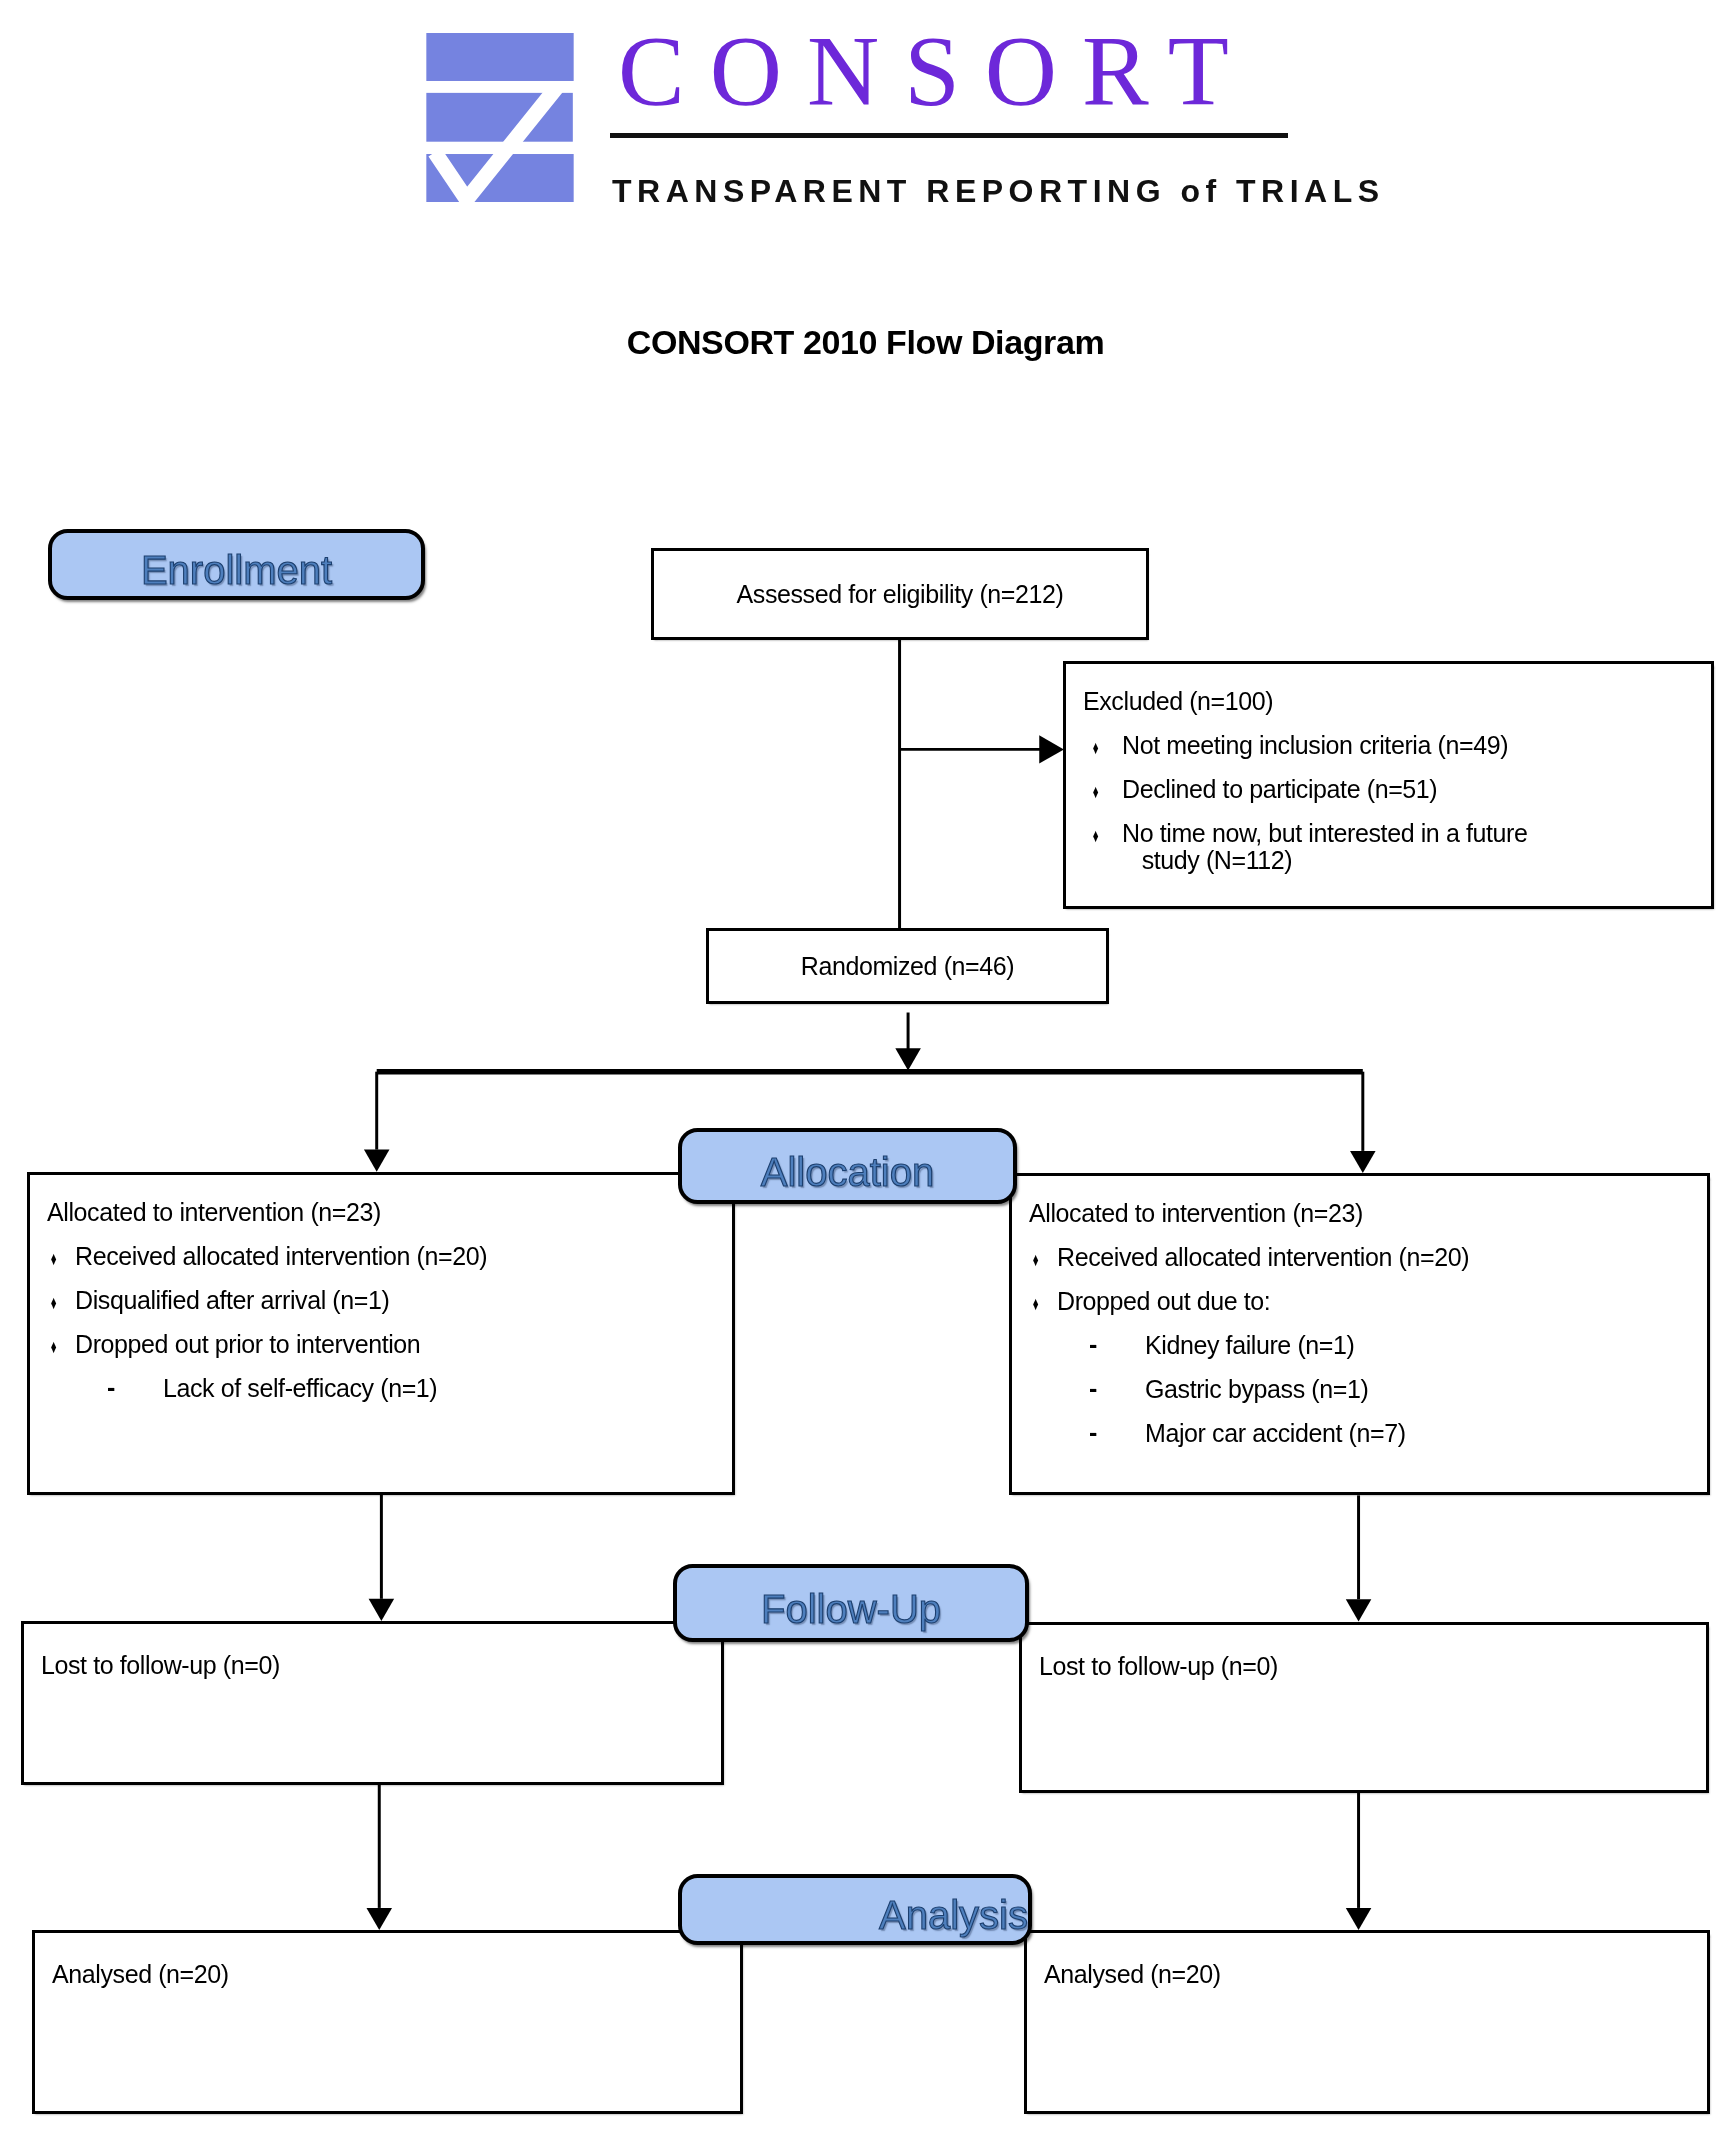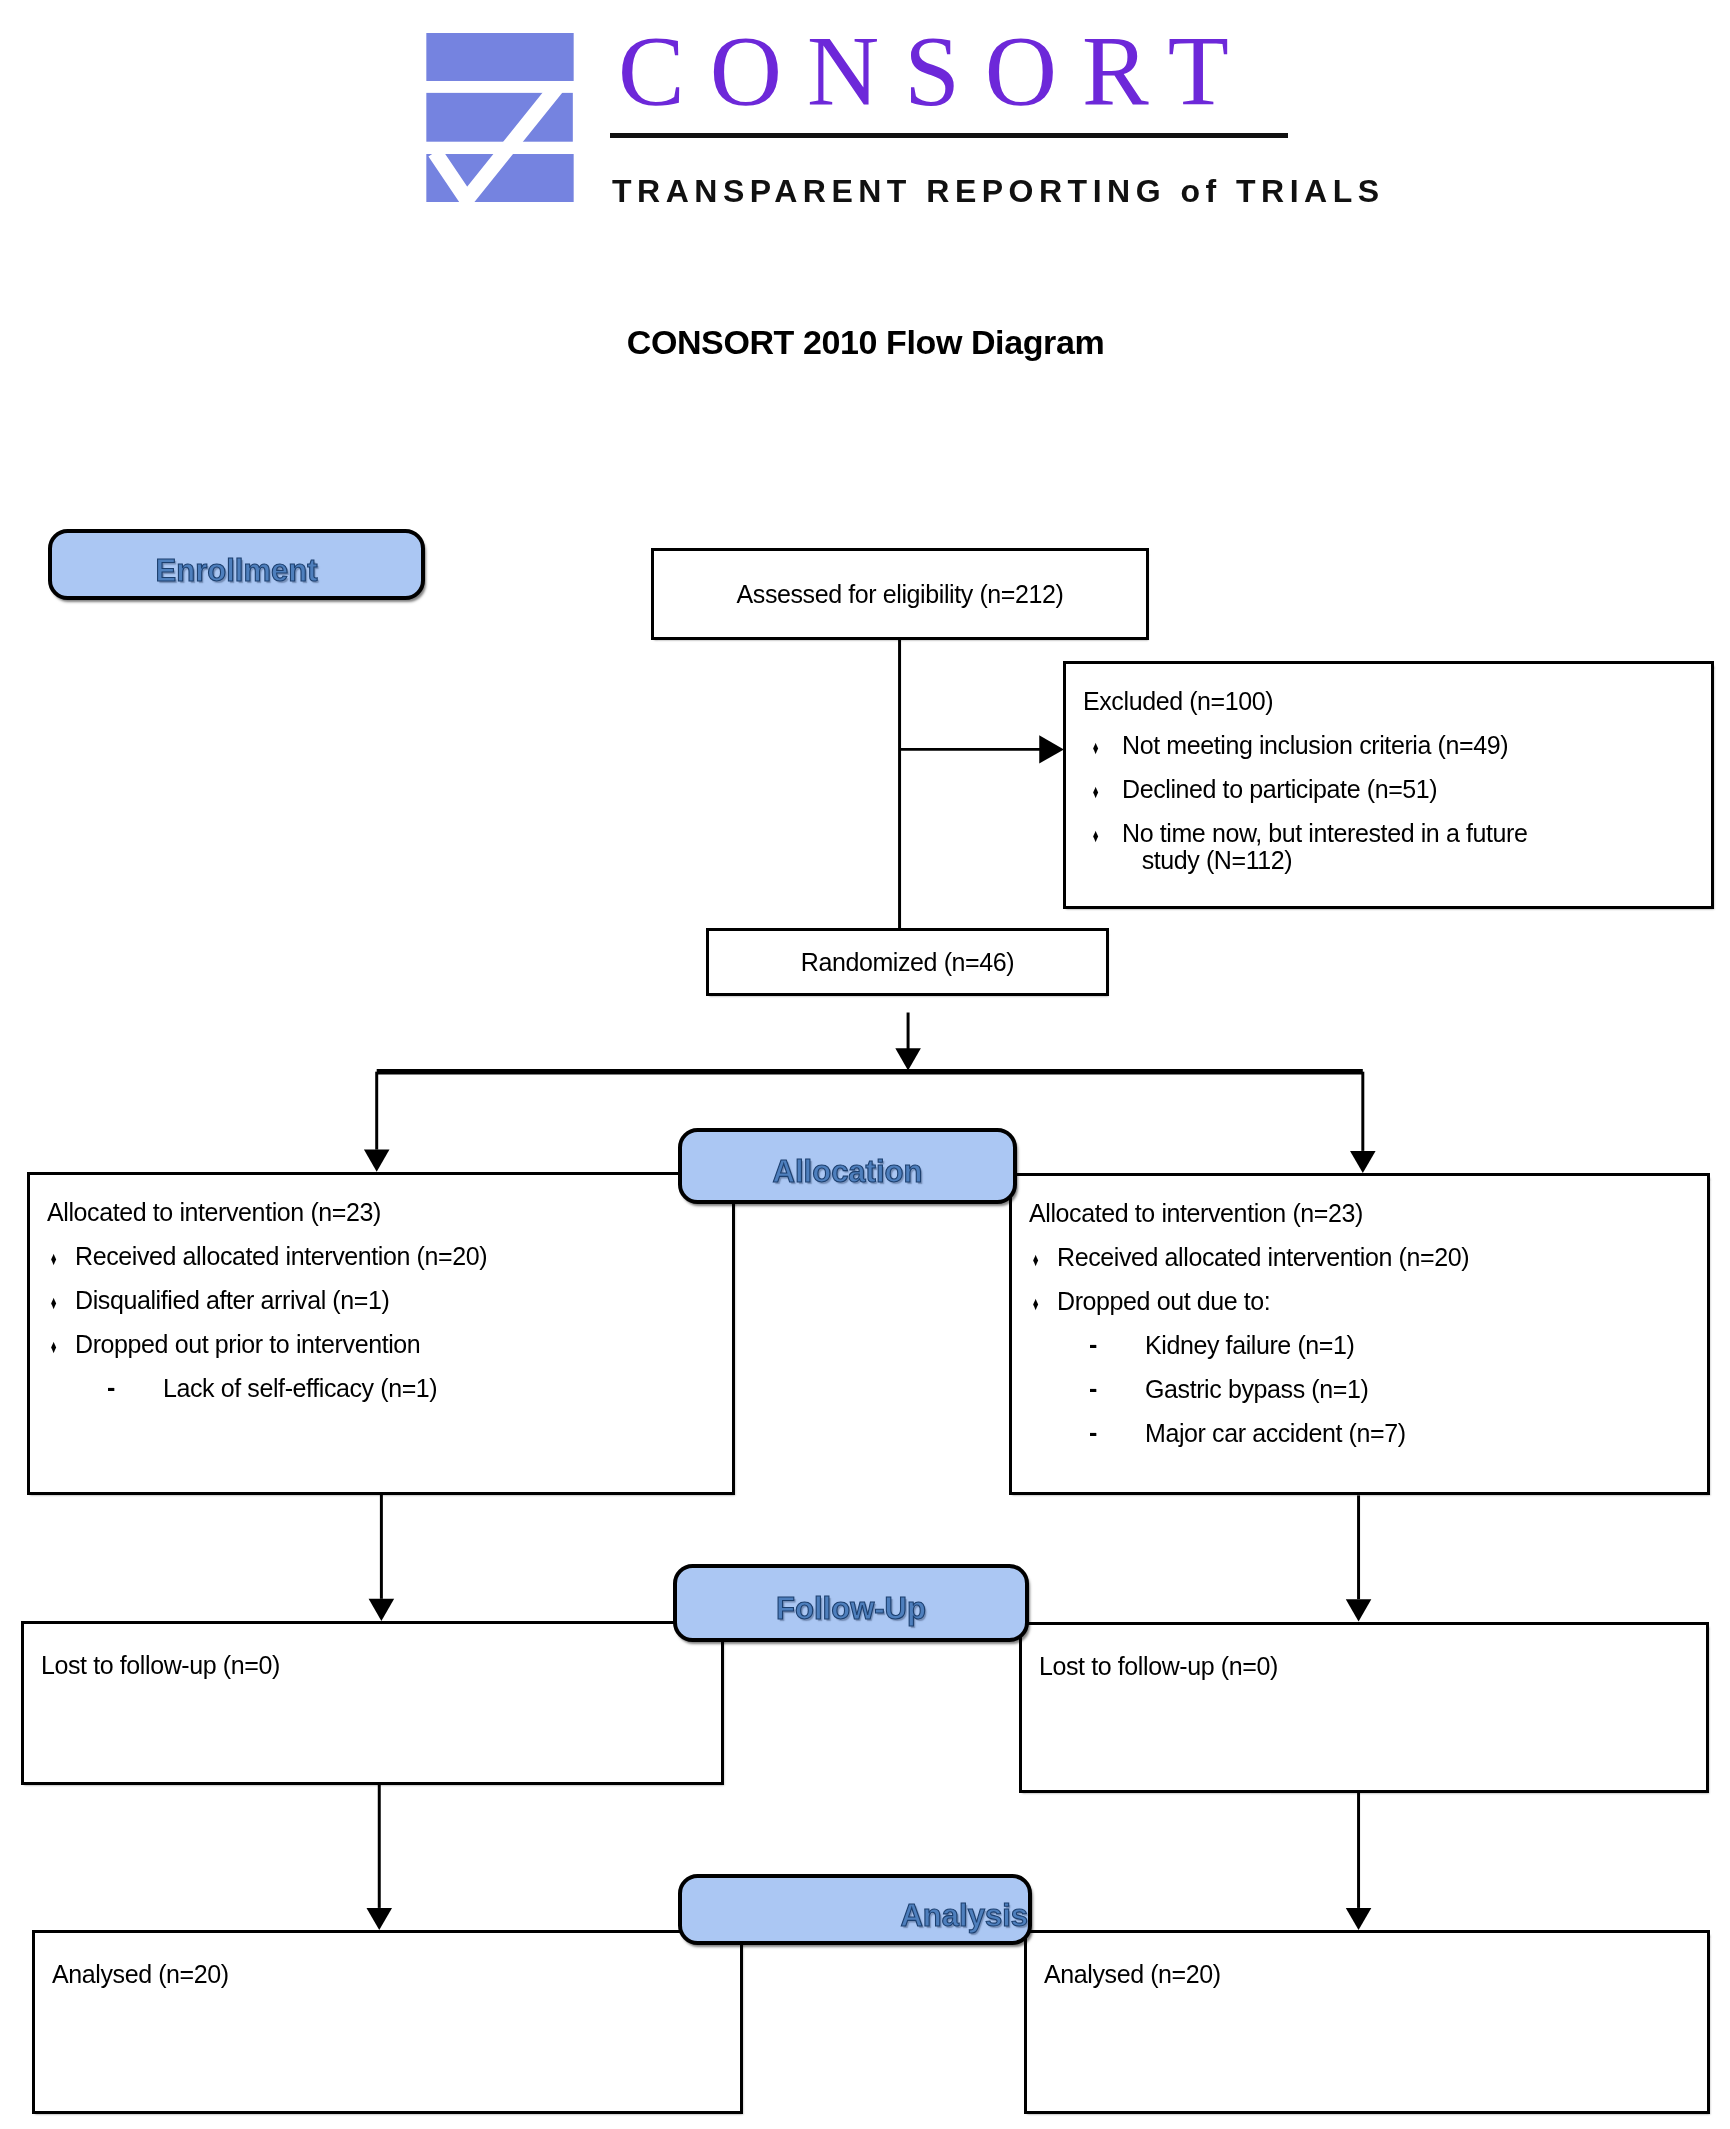--- a/index.html
+++ b/index.html
@@ -34,34 +34,34 @@
   .b-diamond{padding-left:28px;}
   .b-diamond::before{content:attr(data-bullet);position:absolute;left:1.7px;top:1.7px;
     font-size:19px;transform:scaleX(0.6);}
   .indent-lg .b-diamond{padding-left:39px;}
   .indent-lg .b-diamond::before{left:7.7px;}
   .b-dash{padding-left:116px;}
   .b-dash::before{content:attr(data-bullet);position:absolute;left:60px;top:-0.9px;font-weight:bold;}
 
   #box-assessed{left:651px;top:548px;width:498px;height:92px;}
   #box-excluded{left:1063px;top:661px;width:651px;height:248px;}
-  #box-randomized{left:706px;top:928px;width:403px;height:68px;}
+  #box-randomized{left:706px;top:928px;width:403px;height:76px;}
   #box-alloc-left{left:27px;top:1172px;width:708px;height:323px;}
   #box-alloc-right{left:1009px;top:1173px;width:701px;height:322px;}
   #box-fu-left{left:21px;top:1621px;width:703px;height:164px;}
   #box-fu-right{left:1019px;top:1622px;width:690px;height:171px;}
   #box-an-left{left:32px;top:1930px;width:711px;height:184px;}
   #box-an-right{left:1024px;top:1930px;width:686px;height:184px;}
   .stmt{padding:28px 10.2px 0 17px;}
 
   
   .pill{position:absolute;background:#abc7f3;border:4.3px solid #000;border-radius:19.6px;
     box-sizing:border-box;display:flex;align-items:center;justify-content:center;z-index:5;
     box-shadow:2.1px 3.4px 2.6px -1.7px rgba(0,0,0,0.5);}
-  .pill-label{font-size:31px;font-weight:bold;color:#4e7fbd;
+  .pill-label{font-size:40px;font-weight:normal;color:#4e7fbd;
     -webkit-text-stroke:1.1px #1c3f6e;text-shadow:1.7px 2.1px 1.3px rgba(10,25,60,0.35);margin-top:12px;}
   #pill-enrollment{left:48px;top:529px;width:377px;height:71px;}
   #pill-allocation{left:678px;top:1128px;width:339px;height:76px;}
   #pill-followup{left:673px;top:1564px;width:356px;height:78px;}
   #pill-analysis{left:678px;top:1874px;width:354px;height:71px;justify-content:flex-end;}
 </style>
 </head>
 <body>
 
 <div id="canvas">

